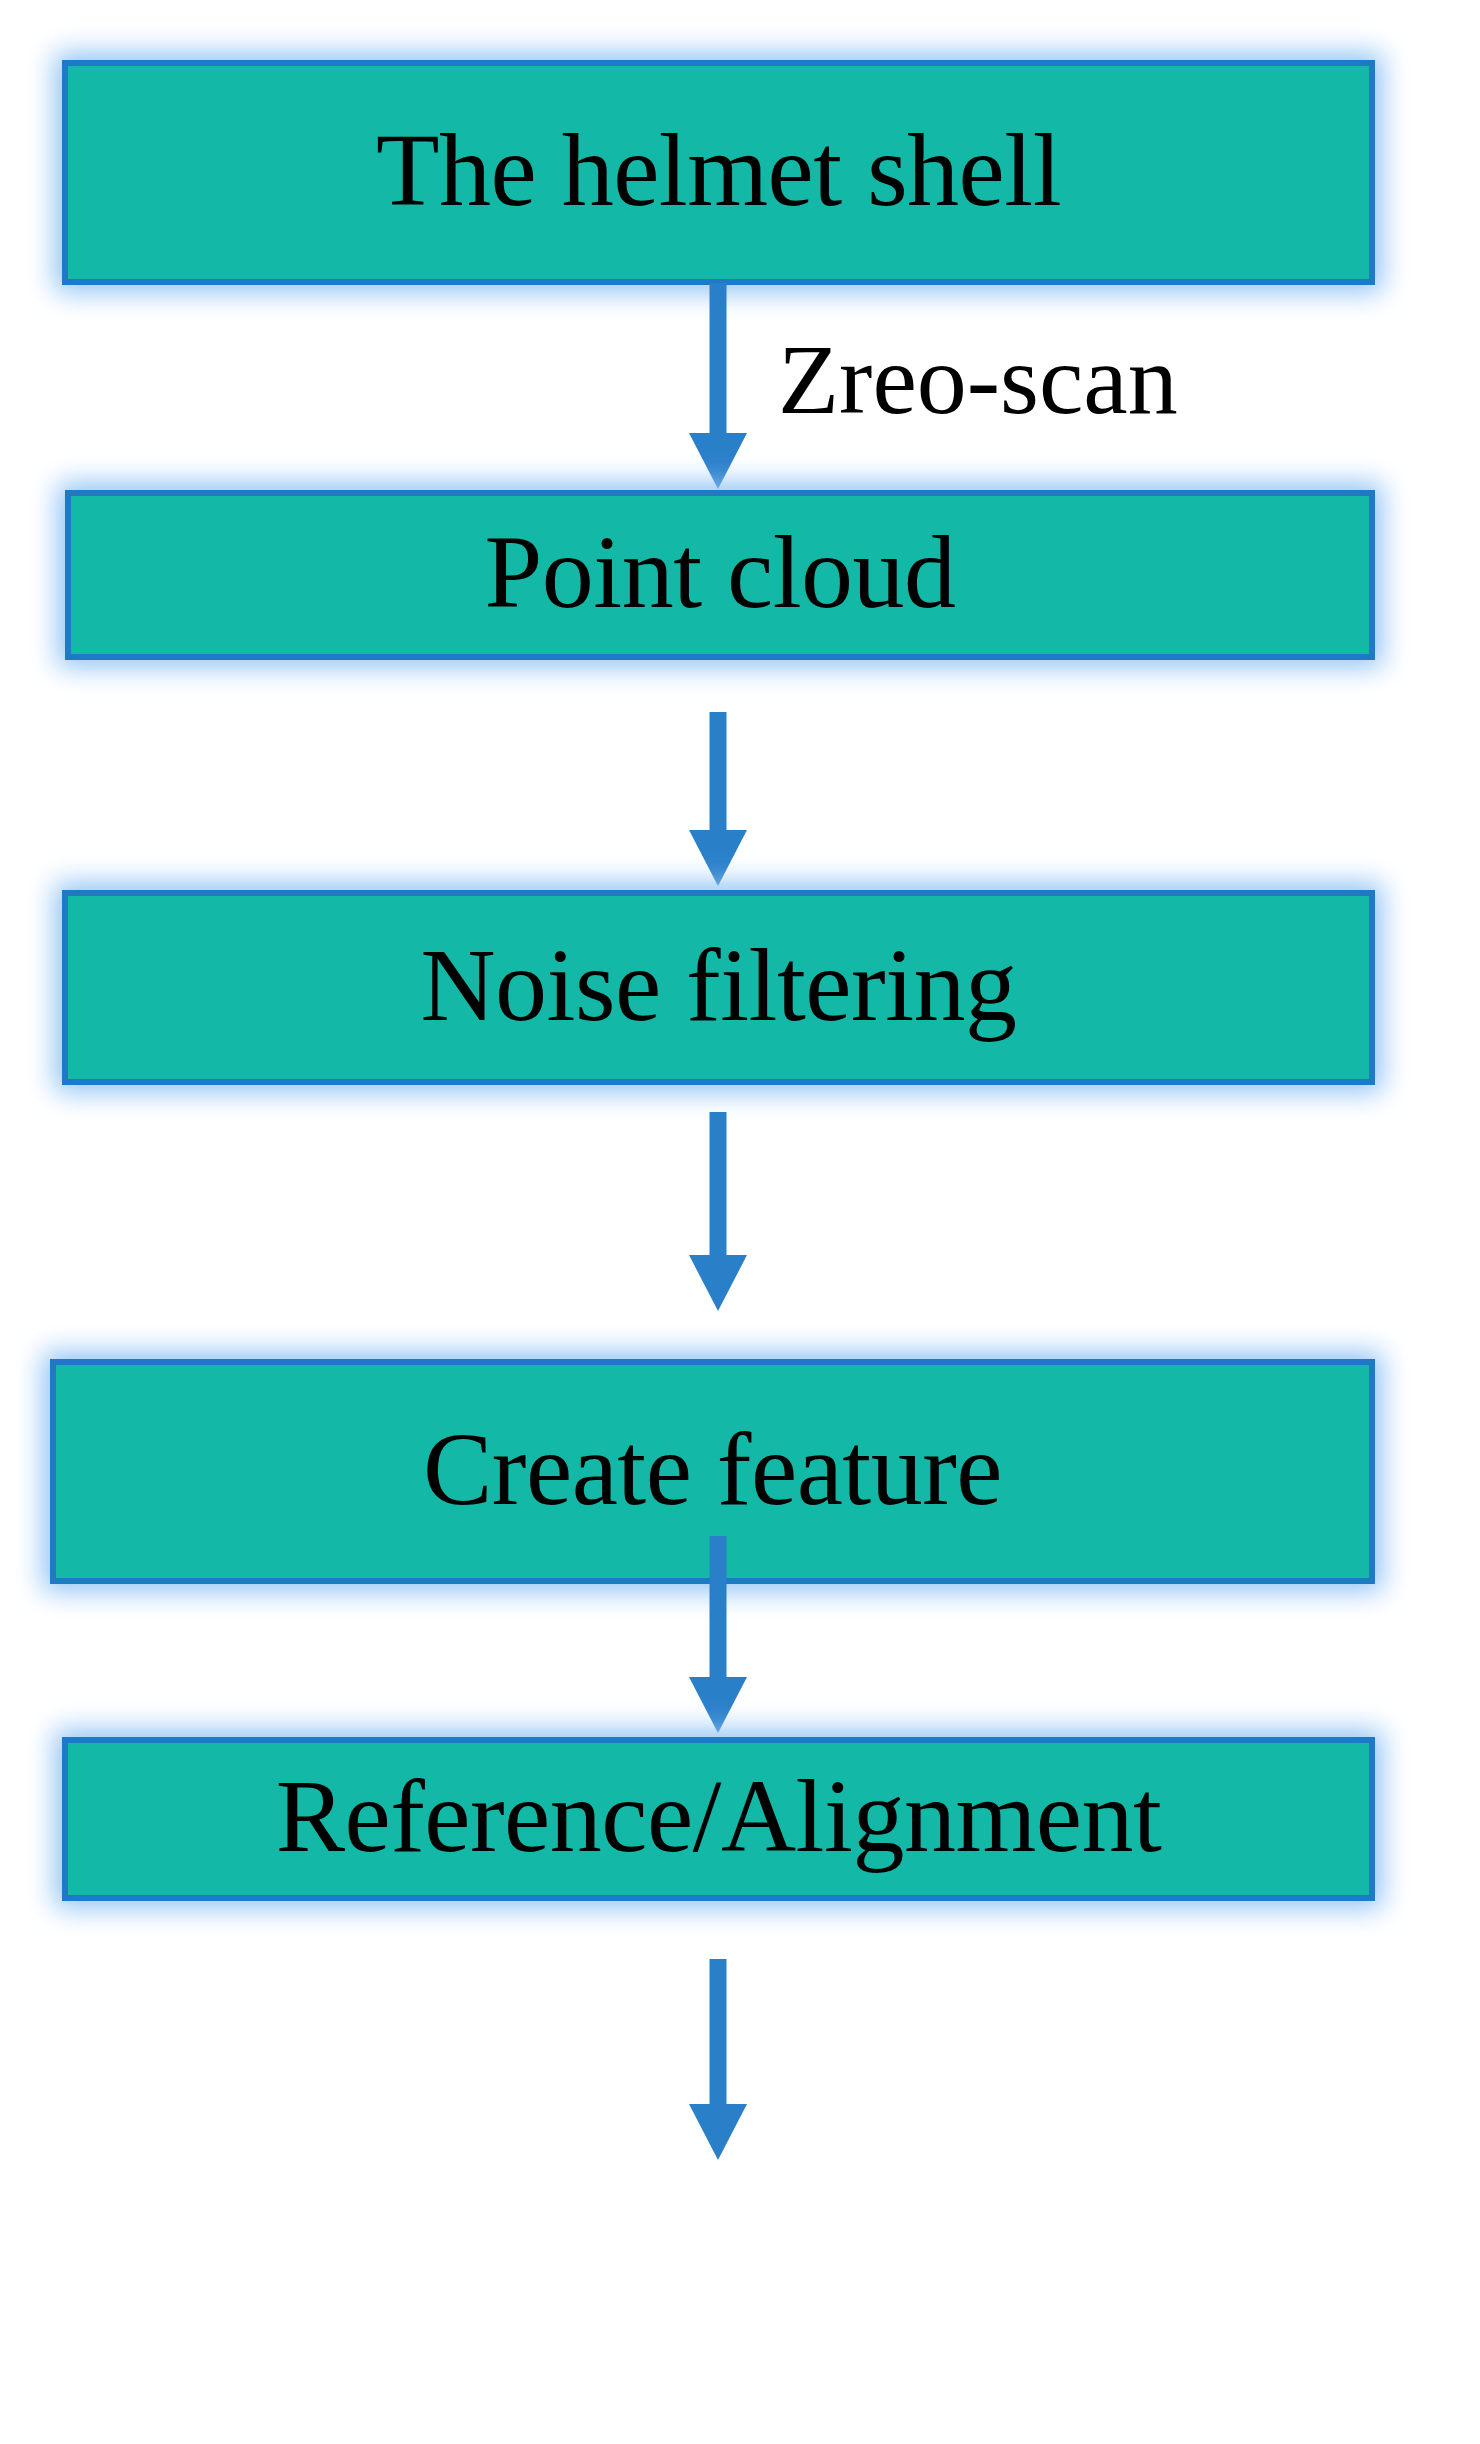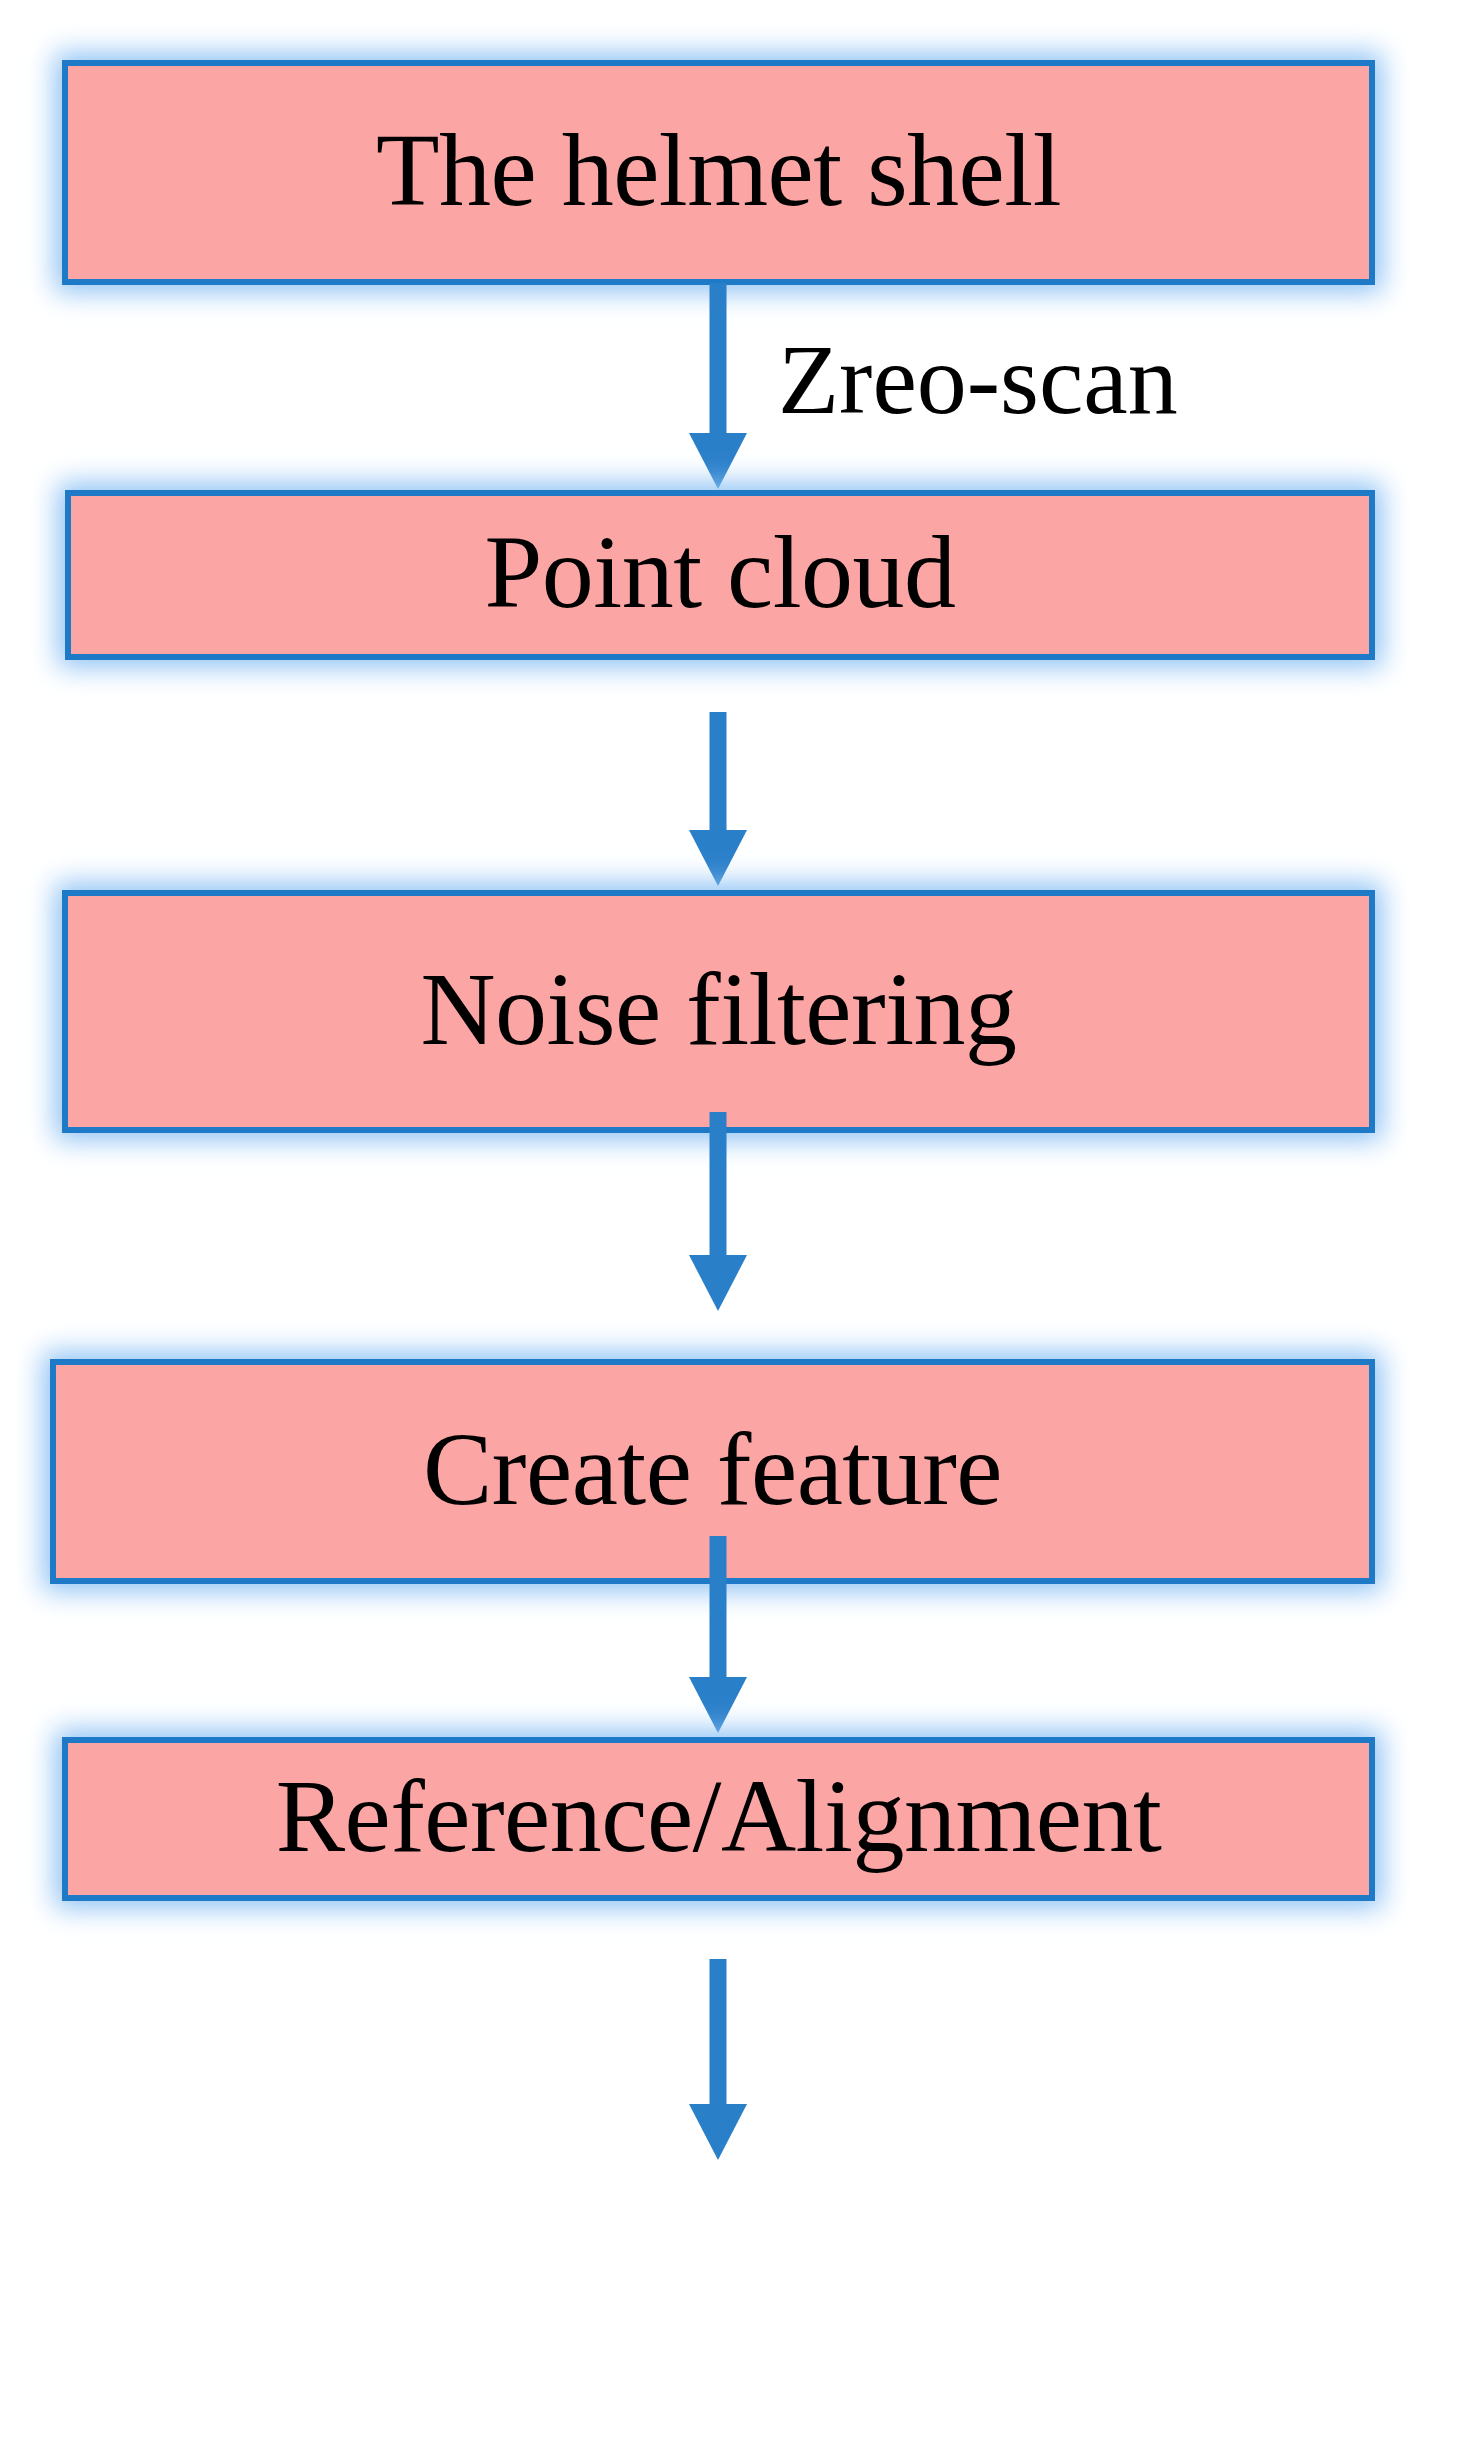--- a/index.html
+++ b/index.html
@@ -8,38 +8,38 @@
     font-family:"Liberation Serif","DejaVu Serif",serif;
     background:#ffffff;
   }
 
   .flow{position:absolute;left:0;top:0;width:1480px;height:2444px;}
 
   
   .node{
     position:absolute;
     box-sizing:border-box;
-    background:#fca5a5;
+    background:#14b8a6;
     border:6px solid #1e7ac6;
     box-shadow:0 0 26px 7px #8ec2f5;
     display:flex;align-items:center;justify-content:center;
     color:#000000;
     line-height:1;
     white-space:nowrap;
   }
   .node .label{
     display:block;
     font-size:104px;
     letter-spacing:-0.5px;
     transform:translateY(-3px);
   }
 
   .n1{left:62px; top:60px;  width:1313px;height:225px;}
   .n2{left:65px; top:490px; width:1310px;height:170px;justify-content:center;}
-  .n3{left:62px; top:890px; width:1313px;height:243px;}
+  .n3{left:62px; top:890px; width:1313px;height:195px;}
   .n4{left:50px; top:1315px;width:1325px;height:225px;margin-top:44px;}
   .n5{left:62px; top:1737px;width:1313px;height:164px;text-align:center;}
   .n6{left:62px; top:2165px;width:1313px;height:225px;}
 
   .n6 .label{font-size:106px;}
   .n5 .label{font-size:104px;}
 
   
   .arrow{position:absolute;width:0;height:0;}
   .arrow .shaft{

